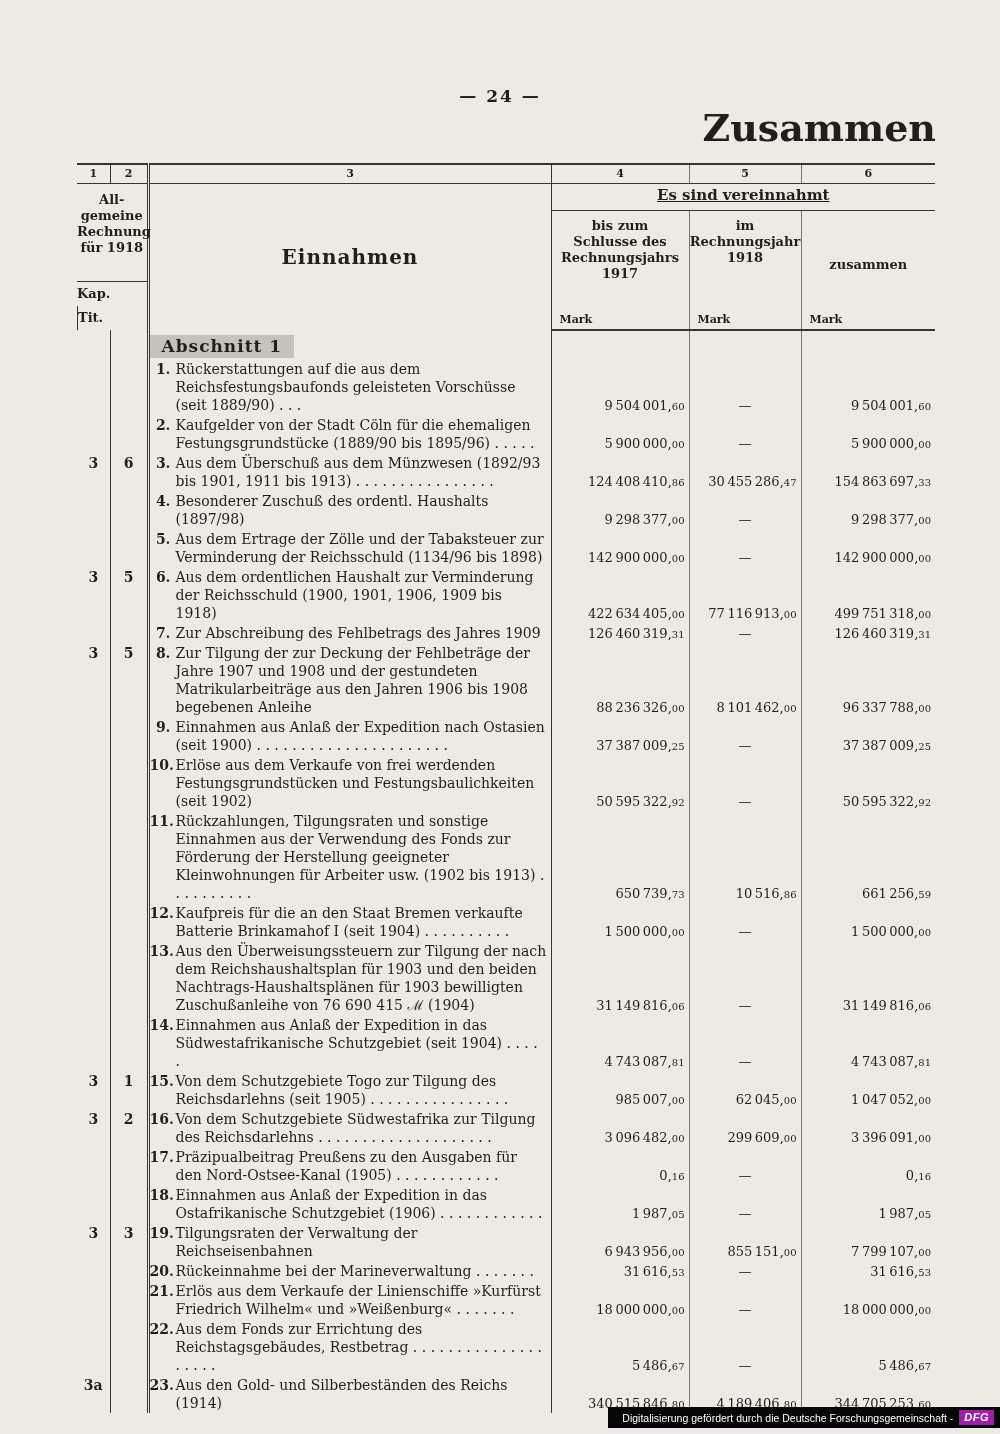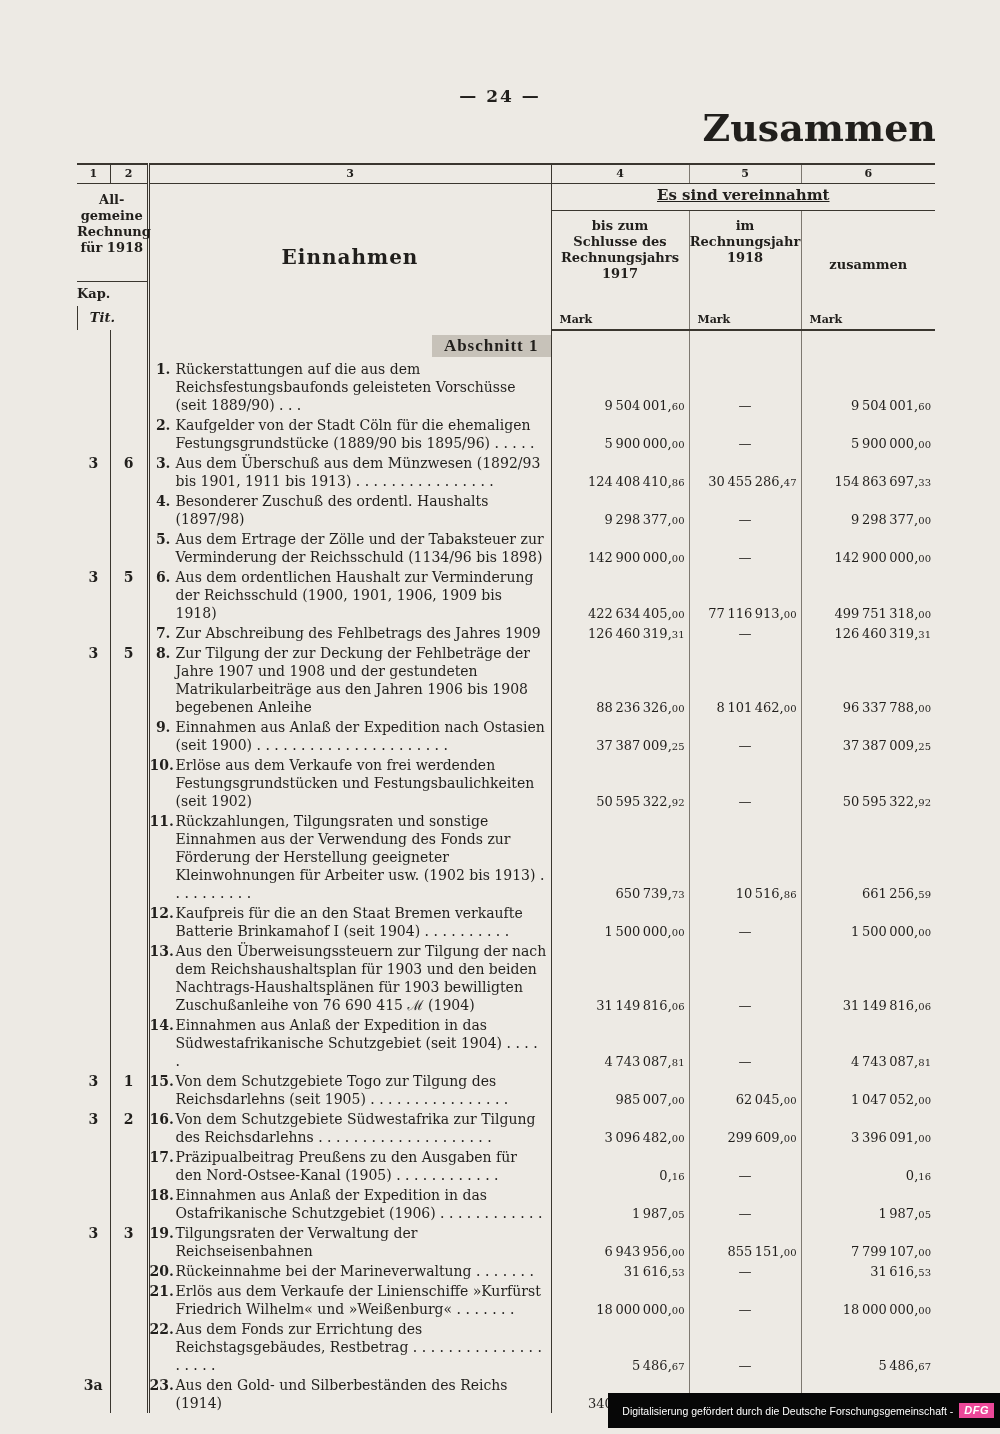--- a/index.html
+++ b/index.html
@@ -46,21 +46,21 @@
   .lg-stack{display:flex;flex-direction:column;height:100%;min-height:146px;}
   .lg-top{
     white-space:pre-line;text-align:center;font-size:13px;line-height:16px;
     padding-top:8px;font-weight:bold;
   }
   .lg-bottom{
     margin-top:auto;display:flex;border-top:1px solid var(--rule);
     font-size:13px;font-weight:bold;flex-direction:column;
   }
   .lg-kap{width:33px;text-align:center;padding:4px 0 5px;}
-  .lg-tit{width:38px;text-align:right;padding:4px 0 5px;border-left:1px solid var(--rule);font-style:italic;}
+  .lg-tit{width:38px;text-align:left;padding:4px 0 5px;border-left:1px solid var(--rule);}
   th.einnahmen-h{
     font-size:20px;vertical-align:middle;text-align:center;letter-spacing:1px;margin-top:20px;
   }
   th.group-h{
     font-size:15px;text-align:center;border-bottom:1px solid var(--rule);padding:2px 0 4px;text-decoration:underline;
   }
   tr.sub-head th{height:118px;border-bottom:2px solid var(--rule);}
   .h-stack{display:flex;flex-direction:column;height:118px;}
   .h-label{
     white-space:pre-line;text-align:center;font-size:13px;line-height:16px;padding-top:7px;
@@ -79,33 +79,33 @@
   .row-num{width:26px;min-width:26px;text-align:right;padding-right:5px;font-weight:bold;}
   .row-text{flex:1;}
   td.amt{
     vertical-align:bottom;text-align:right;font-size:13px;white-space:nowrap;
     padding:0 4px 2px 0;
   }
   td.amt .dec{font-size:10px;}
   td.amt.dash{text-align:center;padding-right:0;}
 
   tr.section-row td.ein{padding:7px 0 3px;}
-  .section-heading{text-align:right;font-family:Liberation Serif, serif;}
+  .section-heading{text-align:left;}
   .section-heading span{
     background:#c7c2b9;font-weight:bold;font-size:17px;padding:1px 12px 2px;letter-spacing:1px;
   }
 
   
   .dfg-bar{
-    position:absolute;right:0;bottom:6px;height:35px;background:#070707;color:#fff;
+    position:absolute;right:0;bottom:6px;height:21px;background:#070707;color:#fff;
     display:flex;align-items:center;gap:6px;padding:0 6px 0 14px;
     font-family:"Liberation Sans","DejaVu Sans",sans-serif;font-size:10.5px;white-space:nowrap;
   }
   .dfg-logo{
-    background:#ec4899;color:#fff;font-weight:bold;font-style:italic;
+    background:#a21caf;color:#fff;font-weight:bold;font-style:italic;
     font-size:11px;padding:1px 5px 2px;letter-spacing:0.5px;
   }
 </style>
 </head>
 <body>
 
 <div class="page-number">— 24 —</div>
 
 <div class="title-block">
   <div class="doc-title">Zusammen</div>

